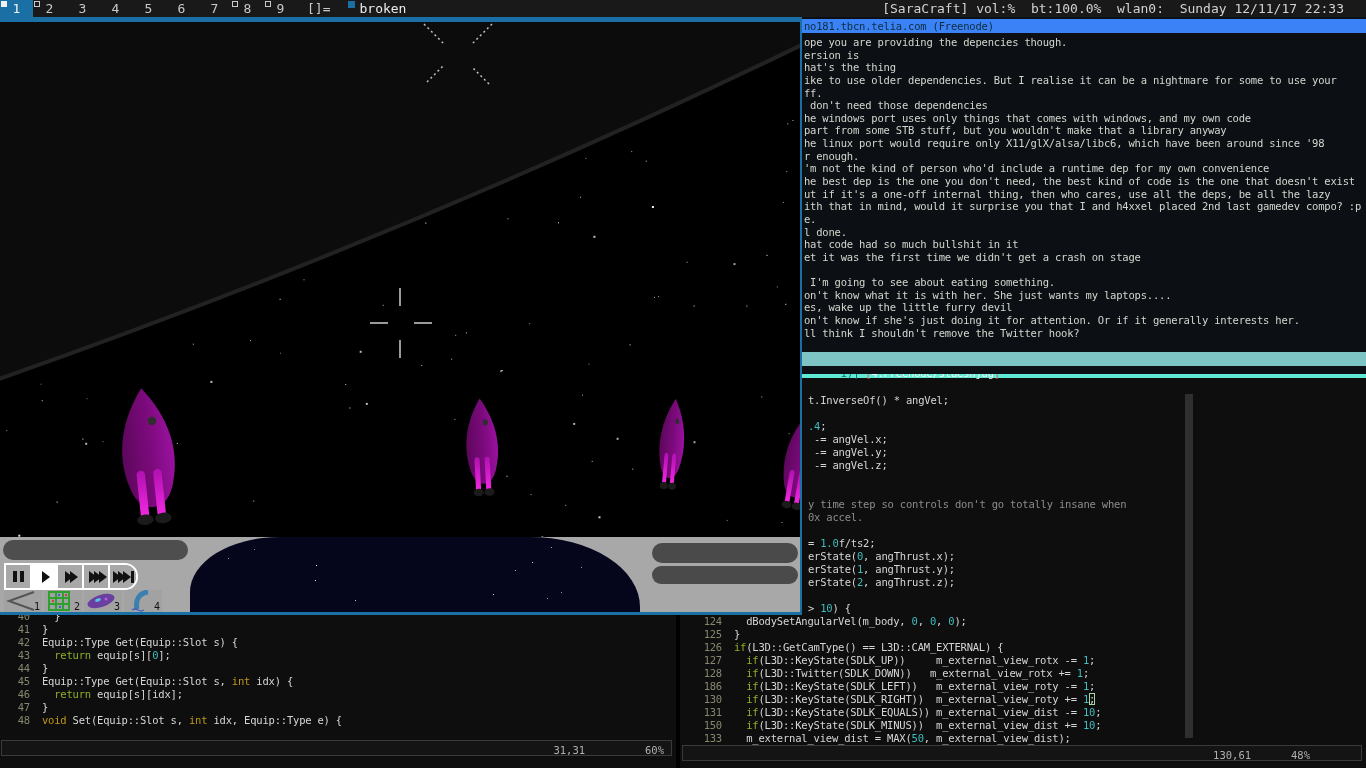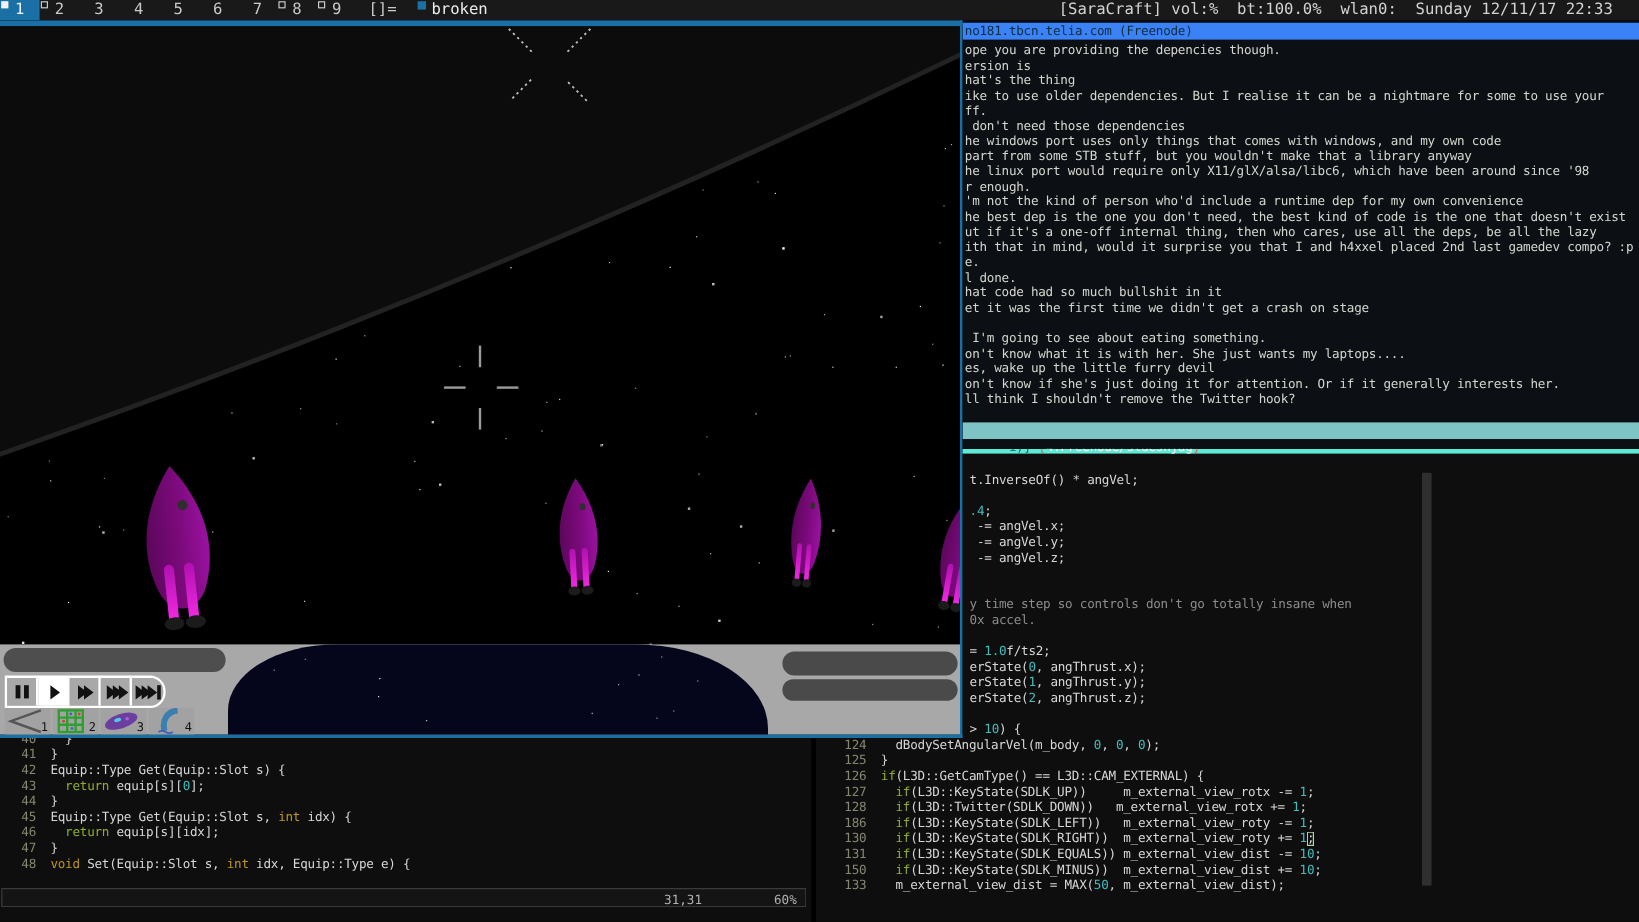--- a/index.html
+++ b/index.html
@@ -168,20 +168,25 @@
         <div class="row"><span class="lnum">126</span><span class="tk-k">if</span><span class="tk-p">(L3D::GetCamType() == L3D::CAM_EXTERNAL) {</span></div>
         <div class="row"><span class="lnum">127</span><span class="tk-p">  </span><span class="tk-k">if</span><span class="tk-p">(L3D::KeyState(SDLK_UP))     m_external_view_rotx -= </span><span class="tk-n">1</span><span class="tk-p">;</span></div>
         <div class="row"><span class="lnum">128</span><span class="tk-p">  </span><span class="tk-k">if</span><span class="tk-p">(L3D::Twitter(SDLK_DOWN))   m_external_view_rotx += </span><span class="tk-n">1</span><span class="tk-p">;</span></div>
         <div class="row"><span class="lnum">186</span><span class="tk-p">  </span><span class="tk-k">if</span><span class="tk-p">(L3D::KeyState(SDLK_LEFT))   m_external_view_roty -= </span><span class="tk-n">1</span><span class="tk-p">;</span></div>
         <div class="row"><span class="lnum">130</span><span class="tk-p">  </span><span class="tk-k">if</span><span class="tk-p">(L3D::KeyState(SDLK_RIGHT))  m_external_view_roty += </span><span class="tk-n">1</span><span class="tk-cur">;</span></div>
         <div class="row"><span class="lnum">131</span><span class="tk-p">  </span><span class="tk-k">if</span><span class="tk-p">(L3D::KeyState(SDLK_EQUALS)) m_external_view_dist -= </span><span class="tk-n">10</span><span class="tk-p">;</span></div>
         <div class="row"><span class="lnum">150</span><span class="tk-p">  </span><span class="tk-k">if</span><span class="tk-p">(L3D::KeyState(SDLK_MINUS))  m_external_view_dist += </span><span class="tk-n">10</span><span class="tk-p">;</span></div>
         <div class="row"><span class="lnum">133</span><span class="tk-p">  m_external_view_dist = MAX(</span><span class="tk-n">50</span><span class="tk-p">, m_external_view_dist);</span></div>
       </div>
     <div class="scrollstrip" style="left:505px; top:16px; width:8px; height:344px;"></div>
+    <div class="statusline" style="left:2px; top:367px; width:680px;">
+      <span>130,61</span>
+      <span style="width:40px;"></span>
+      <span style="margin-right:52px;">48%</span>
+    </div>
   </div>
 
   <div class="irc">
     <div class="irc-topic">no181.tbcn.telia.com (Freenode)</div>
     <div class="irc-chat" id="ircChat">
         <div class="irc-line">ope you are providing the depencies though.</div>
         <div class="irc-line">ersion is</div>
         <div class="irc-line">hat's the thing</div>
         <div class="irc-line">ike to use older dependencies. But I realise it can be a nightmare for some to use your</div>
         <div class="irc-line">ff.</div>

